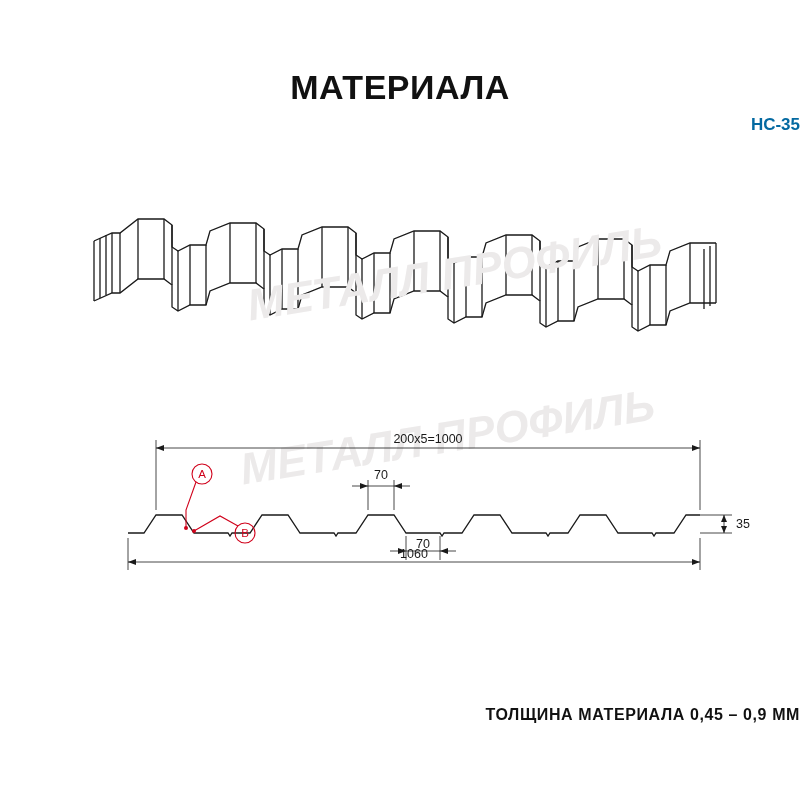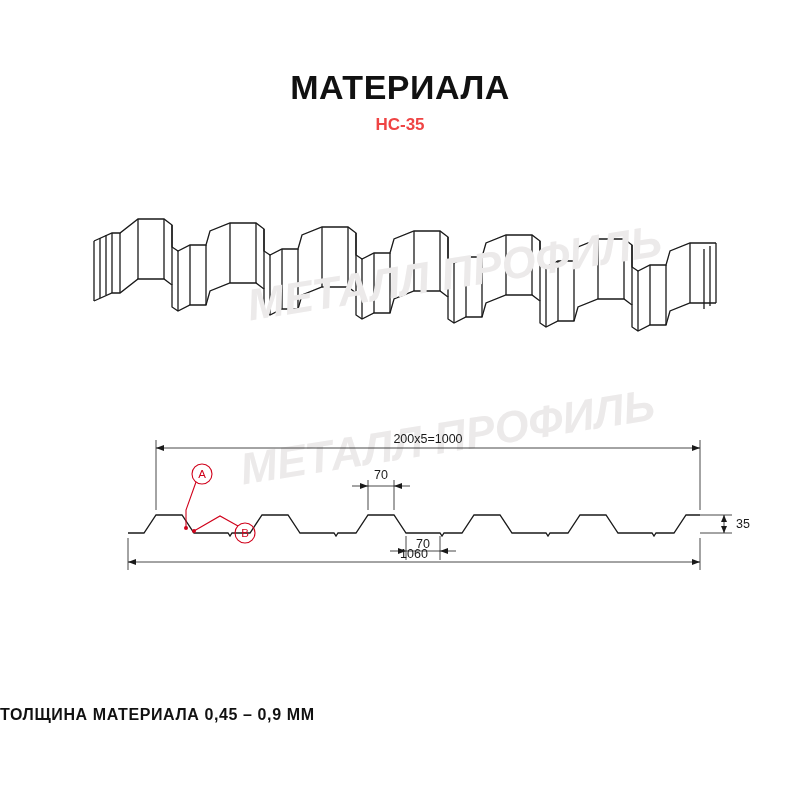--- a/index.html
+++ b/index.html
@@ -29,31 +29,31 @@
     font-size: 34px;
     font-weight: bold;
     letter-spacing: 0.5px;
     color: #111111;
   }
   .subtitle {
     position: absolute;
     top: 115px;
     left: 0;
     width: 800px;
-    text-align: center;
+    text-align: right;
     font-size: 17px;
     font-weight: bold;
-    color: #ef4444;
+    color: #0369a1;
   }
   .footer-note {
     position: absolute;
     top: 706px;
     left: 0;
     width: 800px;
-    text-align: left;
+    text-align: right;
     font-size: 16px;
     font-weight: bold;
     letter-spacing: 0.6px;
     color: #111111;
   }
   .iso-wrap {
     position: absolute;
     top: 195px;
     left: 60px;
     width: 690px;

